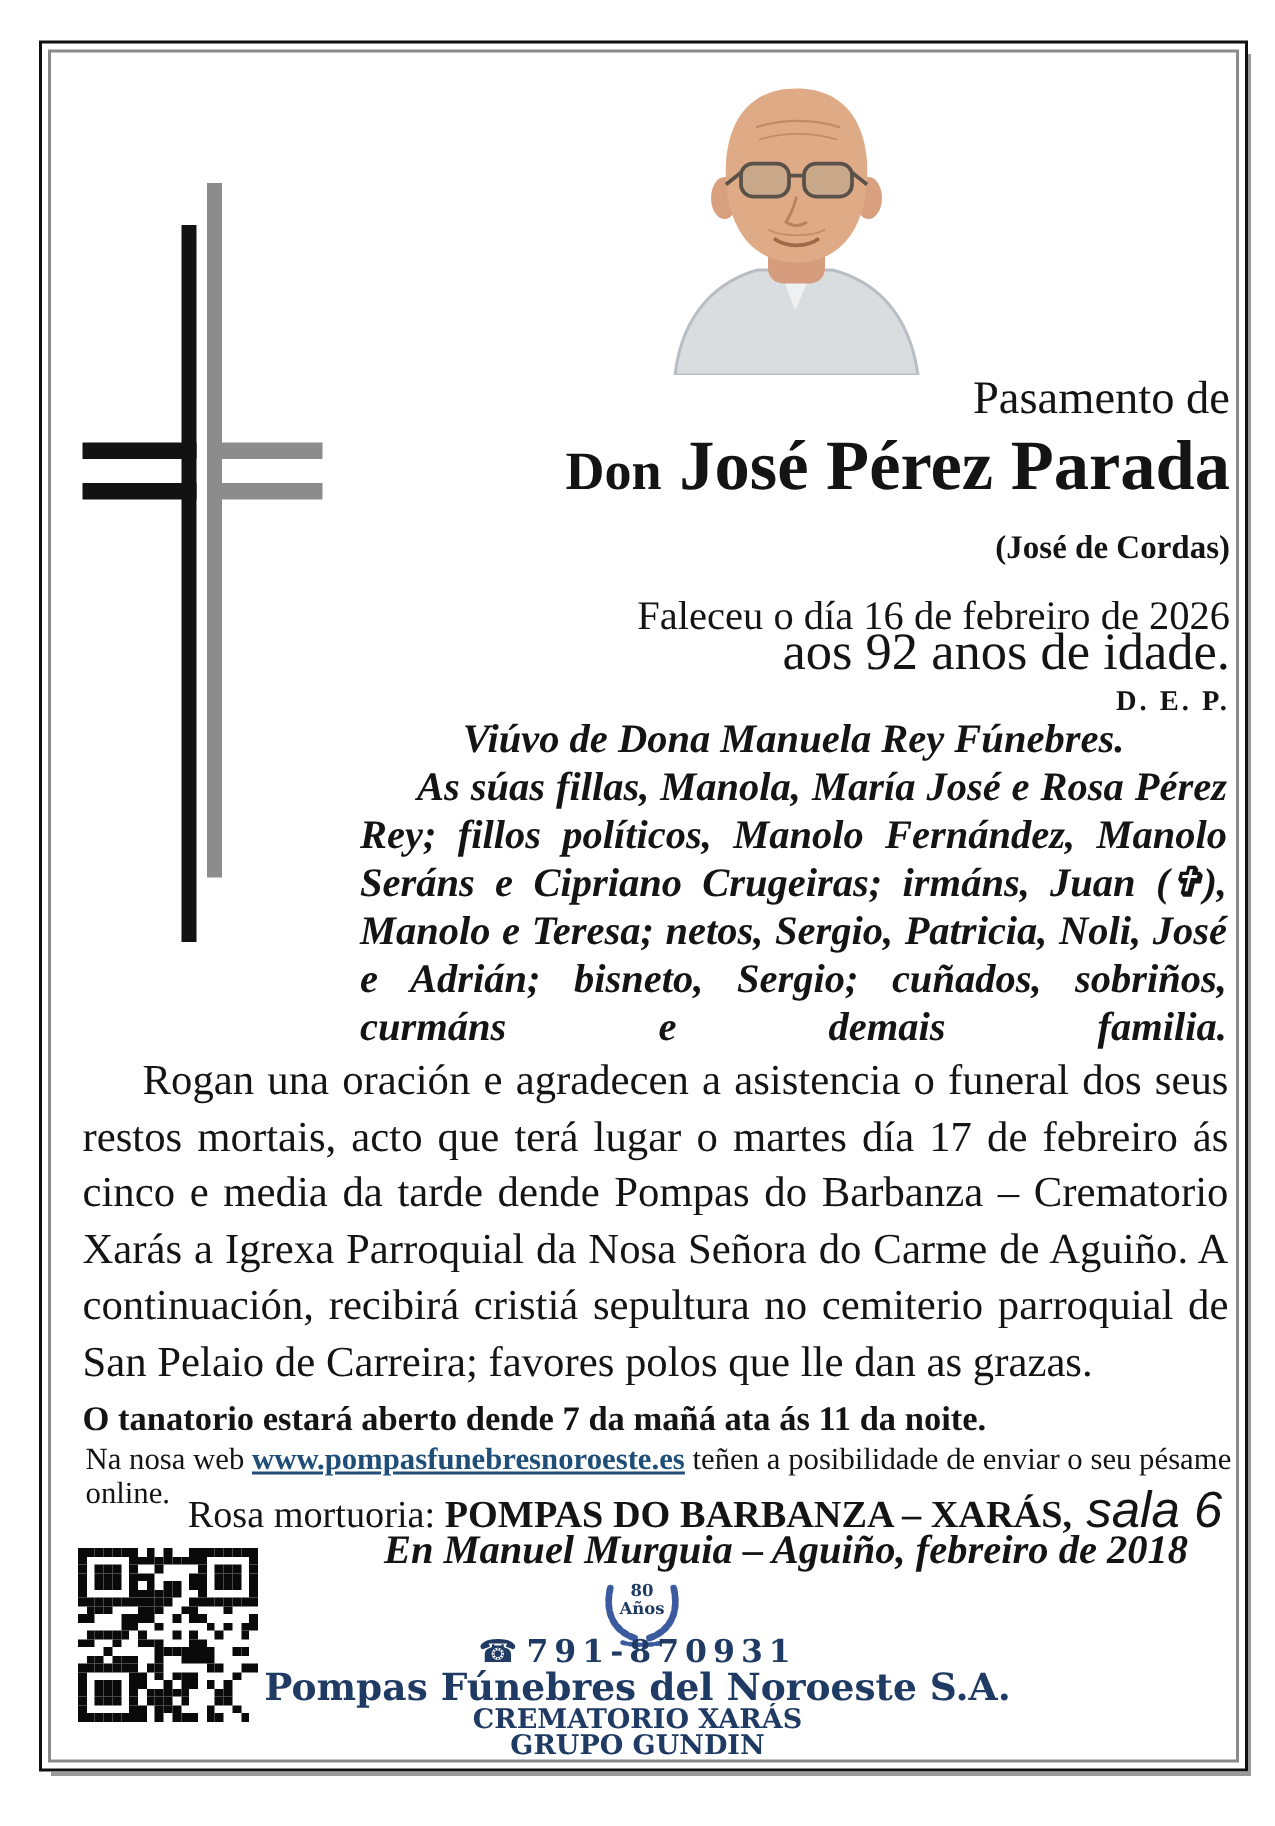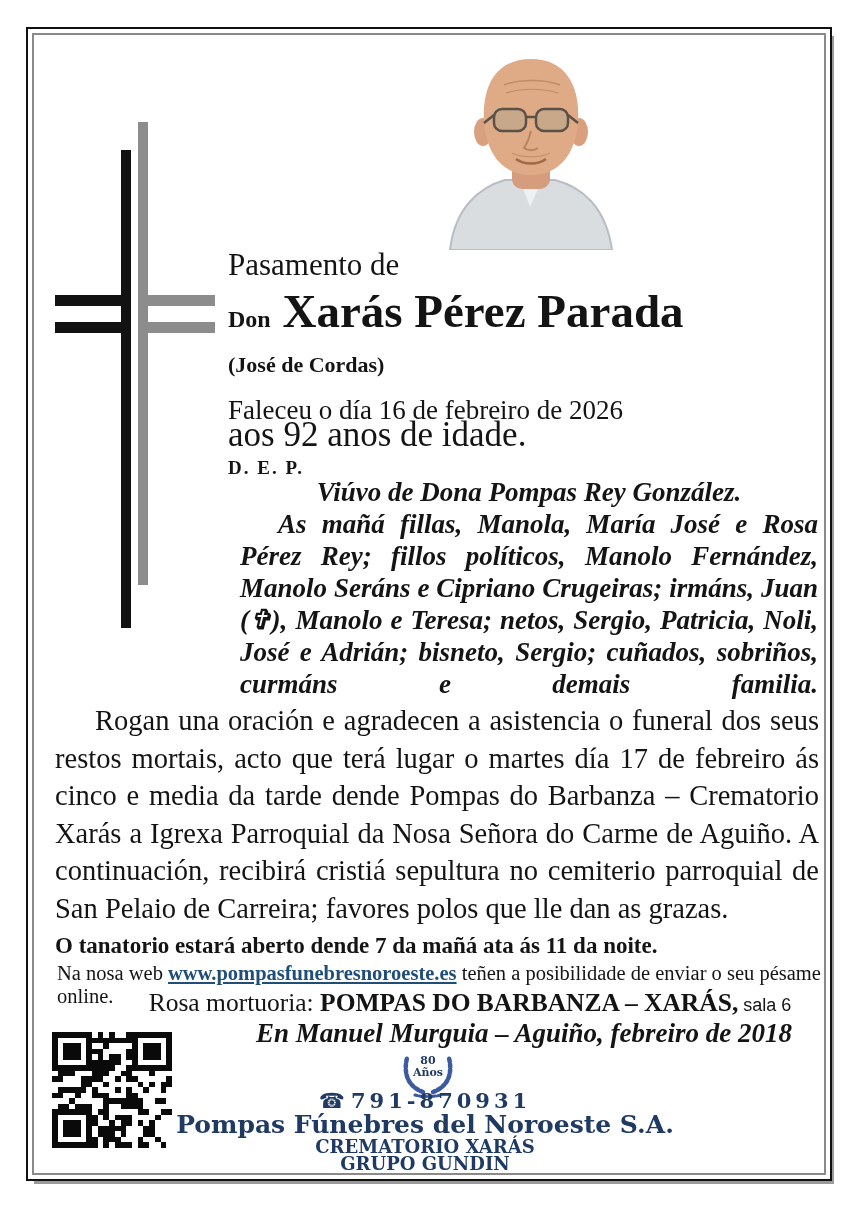--- a/index.html
+++ b/index.html
@@ -18,44 +18,44 @@
     position:absolute;left:4px;top:4px;right:4px;bottom:4px;
     border:2px solid #8a8a8a;
   }
   
   .bar{position:absolute;}
   .bar.black{background:#121212;}
   .bar.gray{background:#8c8c8c;}
   
   .portrait{left:420px;top:47px;width:220px;height:203px;}
   
-  .hdr{left:228px;width:592px;text-align:left;}
+  .hdr{left:228px;width:592px;text-align:right;}
   .kicker{top:247px;font-size:31px;}
   .name-line{top:283px;font-weight:bold;font-size:47px;line-height:56px;}
-  .name-line .hon{font-size:24px;}
+  .name-line .hon{font-size:36px;}
   .nickname{top:352px;font-weight:bold;font-size:22px;}
   .death-line{top:395px;font-size:27px;}
   .age-line{top:415px;font-size:35px;}
   .dep{top:457px;font-size:19px;font-weight:bold;letter-spacing:2px;}
   
   .family{left:240px;top:476px;width:578px;font-style:italic;font-weight:bold;
           font-size:27px;line-height:32px;}
   .family .widower{text-align:center;}
   .family p{margin:0;text-align:justify;text-align-last:justify;text-indent:38px;}
   
   .announce{left:55px;top:702px;width:764px;font-size:28.5px;line-height:37.5px;
             text-align:justify;text-indent:40px;}
   .announce b{font-weight:normal;}
   
   .tanatorio{left:55px;top:933px;font-size:23px;font-weight:bold;}
   .webline{left:57px;top:962px;font-size:20.5px;}
   .webline a{color:#1f4e79;font-weight:bold;text-decoration:underline;cursor:pointer;}
   .mortuary{left:120px;top:988px;width:700px;text-align:center;font-size:25.5px;}
   .mortuary .place{font-weight:bold;}
-  .mortuary .room{font-family:"Liberation Sans",sans-serif;font-size:18px;}
+  .mortuary .room{font-family:"Liberation Sans",sans-serif;font-size:34px;font-style:italic;}
   .dateline{left:228px;top:1018px;width:592px;text-align:center;
             font-weight:bold;font-style:italic;font-size:27px;}
   
   .qr{left:52px;top:1032px;width:120px;height:116px;}
   .qr-grid{display:grid;width:100%;height:100%;
            grid-template-rows:repeat(21,1fr);grid-template-columns:repeat(21,1fr);}
   .qr-grid i{background:#0a0a0a;display:block;}
   
   .badge{left:397px;top:1042px;width:62px;height:56px;}
   .navy{color:#1f3a63;}
@@ -109,30 +109,30 @@
 
     <path d="M111,84 C109,92 106,98 104,101 C108,104 114,104 118,101" stroke="#b9835f" stroke-width="2" fill="none"></path>
     <path d="M96,112 C104,118 118,118 126,112" stroke="#a06a48" stroke-width="2.5" fill="none"></path>
     <path d="M92,106 C100,111 122,111 130,106" stroke="#c08b66" stroke-width="1" fill="none"></path>
   </svg>
 </div>
 
 <div class="abs hdr kicker">Pasamento de</div>
 <div class="abs hdr name-line">
   <span class="hon">Don</span>
-  <span>Xarás Pérez Parada</span>
+  <span>José Pérez Parada</span>
 </div>
 <div class="abs hdr nickname">(José de Cordas)</div>
 <div class="abs hdr death-line">Faleceu o día 16 de febreiro de 2026</div>
 <div class="abs hdr age-line">aos 92 anos de idade.</div>
 <div class="abs hdr dep">D. E. P.</div>
 
 <div class="abs family">
-  <div class="widower">Viúvo de Dona Pompas Rey González.</div>
-  <p>As mañá fillas, Manola, María José e Rosa Pérez Rey; fillos políticos, Manolo Fernández, Manolo Seráns e Cipriano Crugeiras; irmáns, Juan (✞), Manolo e Teresa; netos, Sergio, Patricia, Noli, José e Adrián; bisneto, Sergio; cuñados, sobriños, curmáns e demais familia.</p>
+  <div class="widower">Viúvo de Dona Manuela Rey Fúnebres.</div>
+  <p>As súas fillas, Manola, María José e Rosa Pérez Rey; fillos políticos, Manolo Fernández, Manolo Seráns e Cipriano Crugeiras; irmáns, Juan (✞), Manolo e Teresa; netos, Sergio, Patricia, Noli, José e Adrián; bisneto, Sergio; cuñados, sobriños, curmáns e demais familia.</p>
 </div>
 
 <div class="abs announce"><span>Rogan una oración e agradecen a asistencia o funeral dos seus restos mortais, acto que terá lugar o </span><b>martes</b><span> día </span><b>17</b><span> de </span><b>febreiro</b><span> ás </span><b>cinco e media</b><span> da </span><b>tarde</b><span> dende </span><b>Pompas do Barbanza – Crematorio Xarás</b><span> a </span><b>Igrexa Parroquial da Nosa Señora do Carme de Aguiño.</b><span> A continuación, recibirá </span><b>cristiá sepultura</b><span> no </span><b>cemiterio parroquial de San Pelaio de Carreira</b><span>; favores polos que lle dan as grazas.</span></div>
 
 <div class="abs tanatorio">O tanatorio estará aberto dende 7 da mañá ata ás 11 da noite.</div>
 <div class="abs webline">
   <span>Na nosa web </span><a>www.pompasfunebresnoroeste.es</a><span> teñen a posibilidade de enviar o seu pésame online.</span>
 </div>
 <div class="abs mortuary">
   <span>Rosa mortuoria: </span><span class="place">POMPAS DO BARBANZA – XARÁS,</span><span class="room"> sala 6</span>

